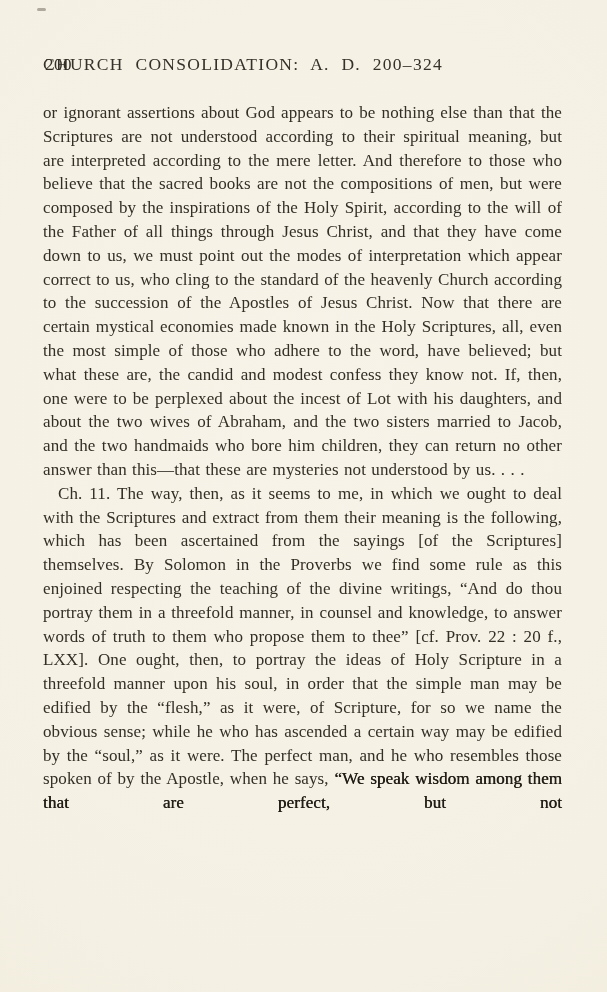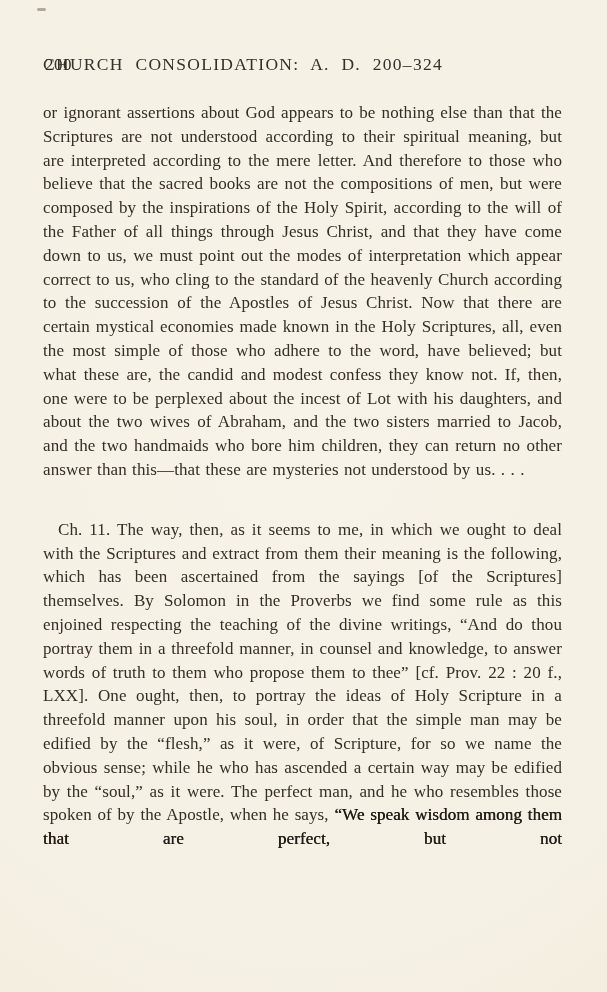--- a/index.html
+++ b/index.html
@@ -58,21 +58,20 @@
     line-height: 23.8px;
     text-align: justify;
     word-spacing: 1px;
     letter-spacing: .1px;
   }
   .page-body p {
     margin: 0;
   }
   .page-body p.indent {
     text-indent: 15px;
-    margin-top: 36px;
   }
   .page-body p.justify-last {
     text-align-last: justify;
   }
   .ink-heavy {
     color: #221d16;
     text-shadow: 0.35px 0 0 #221d16;
   }
 </style>
 </head>

